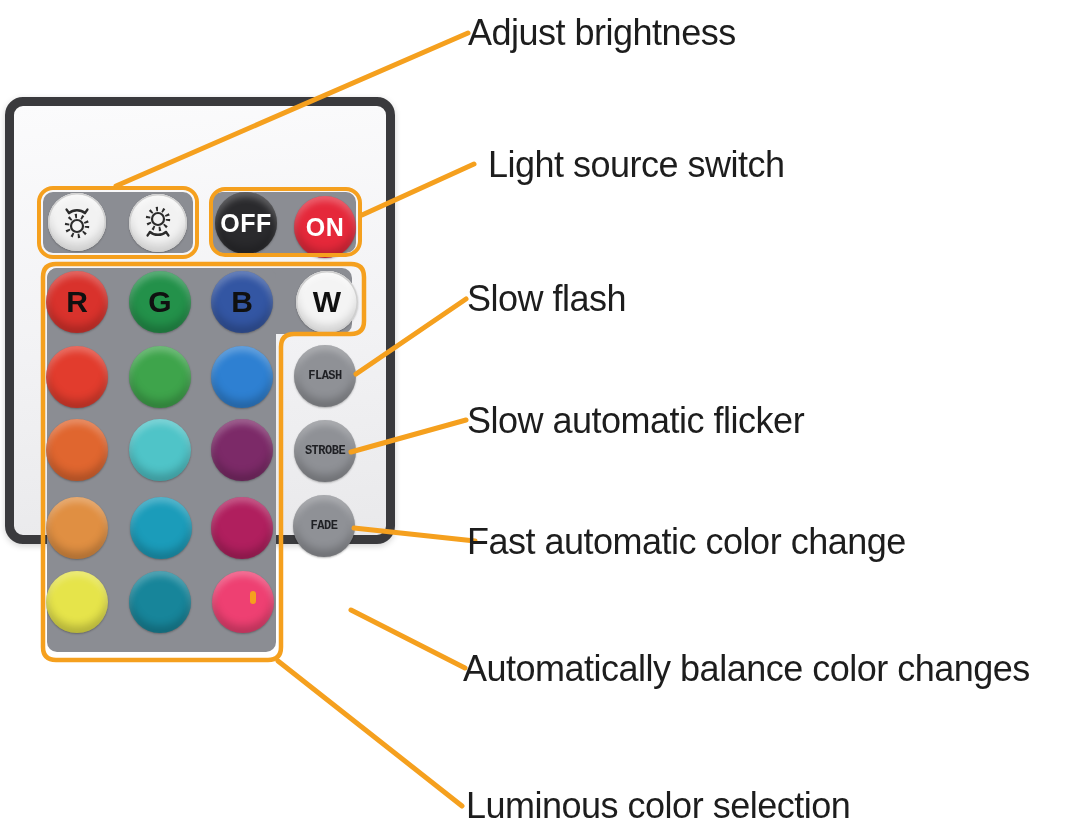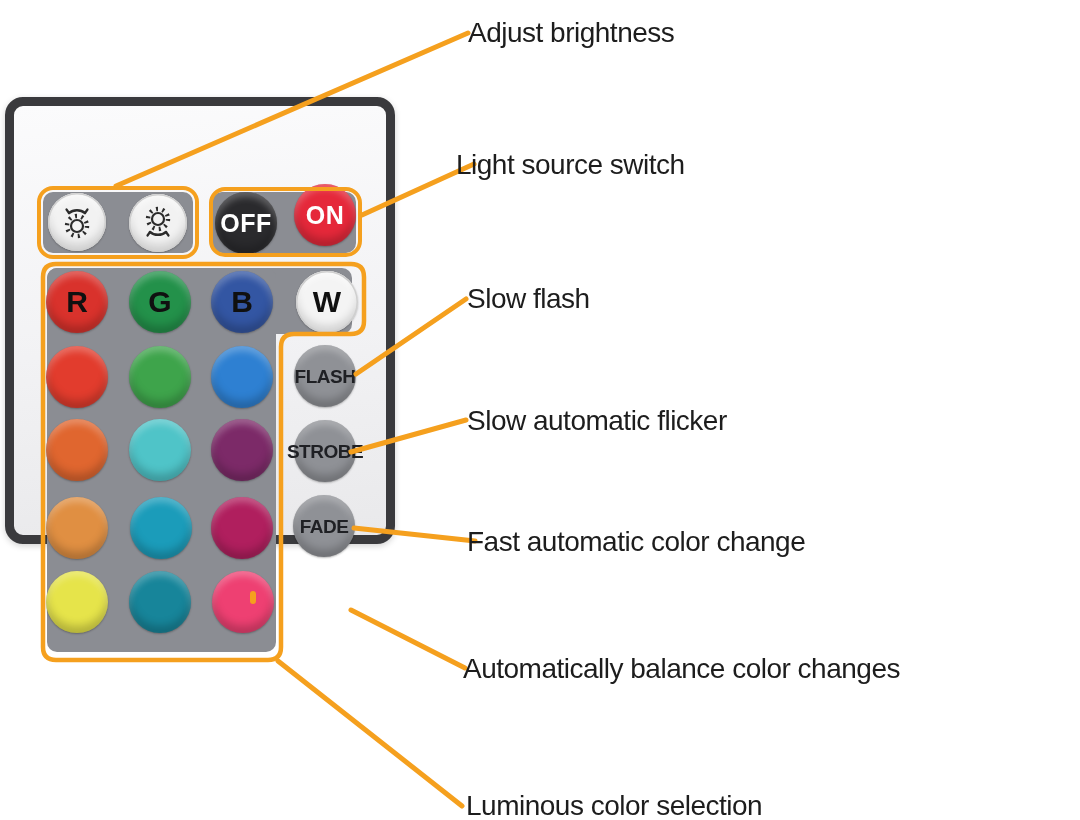--- a/index.html
+++ b/index.html
@@ -16,27 +16,27 @@
   }
   .pad{position:absolute;background:#8b8d93;border-radius:10px;}
   .btn{
     position:absolute;border-radius:50%;display:flex;align-items:center;justify-content:center;
     box-shadow:inset 0 -7px 9px rgba(0,0,0,.22), inset 0 5px 7px rgba(255,255,255,.28), 0 1px 2px rgba(0,0,0,.28);
   }
   .btn.sz56{width:58px;height:58px;}
   .btn.sz62{width:62px;height:62px;}
   .btn-letter{font-size:30px;font-weight:700;color:#101010;line-height:1;}
   .btn-power{font-size:25px;font-weight:700;color:#ffffff;letter-spacing:.5px;line-height:1;}
-  .btn-mode{font-size:19px;font-weight:600;color:#1f2024;letter-spacing:-.5px;line-height:1;}
+  .btn-mode{font-size:12px;font-weight:600;color:#1f2024;letter-spacing:-.5px;line-height:1;font-family:Liberation Mono, monospace;}
   .whiteedge{box-shadow:inset 0 0 0 1.5px #cfcfcf, inset 0 -7px 9px rgba(0,0,0,.14), inset 0 5px 7px rgba(255,255,255,.6), 0 1px 2px rgba(0,0,0,.25);}
   
   .obox{position:absolute;box-sizing:border-box;border:4px solid #F5A01E;border-radius:16px;background:transparent;}
   
   .annot{
-    position:absolute;font-size:28px;letter-spacing:-.5px;color:#1d1d1d;line-height:44px;white-space:nowrap;
+    position:absolute;font-size:36px;letter-spacing:-.5px;color:#1d1d1d;line-height:44px;white-space:nowrap;
   }
   
   #overlay{position:absolute;left:0;top:0;width:1080px;height:820px;}
 </style>
 </head>
 <body>
 
 <div id="stage">
 
   <div class="remote">
@@ -59,21 +59,21 @@
         <circle cx="20" cy="16" r="6" fill="none" stroke="#2b2b2b" stroke-width="2.2"></circle>
         <circle cx="20" cy="16" r="10" fill="none" stroke="#2b2b2b" stroke-width="4.4" stroke-dasharray="2 4.4"></circle>
         <path d="M12 29 A 10.5 8 0 0 0 28 29" fill="none" stroke="#2b2b2b" stroke-width="2.4" stroke-linecap="round"></path>
         <path d="M12 29 L 9.5 32.5 M28 29 L 30.5 32.5" stroke="#2b2b2b" stroke-width="2.2" stroke-linecap="round"></path>
       </svg>
     </div>
 
     <div class="btn sz62" style="left: 201px; top: 86px; background: rgb(42, 42, 45);">
       <span class="btn-power">OFF</span>
     </div>
-    <div class="btn sz62" style="left: 280px; top: 78px; background: rgb(229, 40, 58);">
+    <div class="btn sz62" style="left: 280px; top: 90px; background: rgb(229, 40, 58);">
       <span class="btn-power">ON</span>
     </div>
 
     <div class="btn sz62" style="left: 32px; top: 165px; background: rgb(217, 50, 44);">
       <span class="btn-letter">R</span>
     </div>
     <div class="btn sz62" style="left: 115px; top: 165px; background: rgb(35, 145, 74);">
       <span class="btn-letter">G</span>
     </div>
     <div class="btn sz62" style="left: 197px; top: 165px; background: rgb(51, 86, 163);">
@@ -121,20 +121,20 @@
       <line x1="362" y1="215" x2="474" y2="164"></line>
       <line x1="356" y1="374" x2="466" y2="299"></line>
       <line x1="351" y1="452" x2="466" y2="420"></line>
       <line x1="354" y1="528" x2="475" y2="541"></line>
       <line x1="351" y1="610" x2="465" y2="668"></line>
       <line x1="278" y1="661" x2="462" y2="806"></line>
     </g>
   </svg>
 
   <div class="annot" style="left:468px;top:11px;">Adjust brightness</div>
-  <div class="annot" style="left:456px;top:143px;">Light source switch</div>
+  <div class="annot" style="left:488px;top:143px;">Light source switch</div>
   <div class="annot" style="left:467px;top:277px;">Slow flash</div>
   <div class="annot" style="left:467px;top:399px;">Slow automatic flicker</div>
   <div class="annot" style="left:467px;top:520px;text-align:right;">Fast automatic color change</div>
   <div class="annot" style="left:463px;top:647px;">Automatically balance color changes</div>
   <div class="annot" style="left:466px;top:784px;">Luminous color selection</div>
 
 </div>
 
 </body></html>

